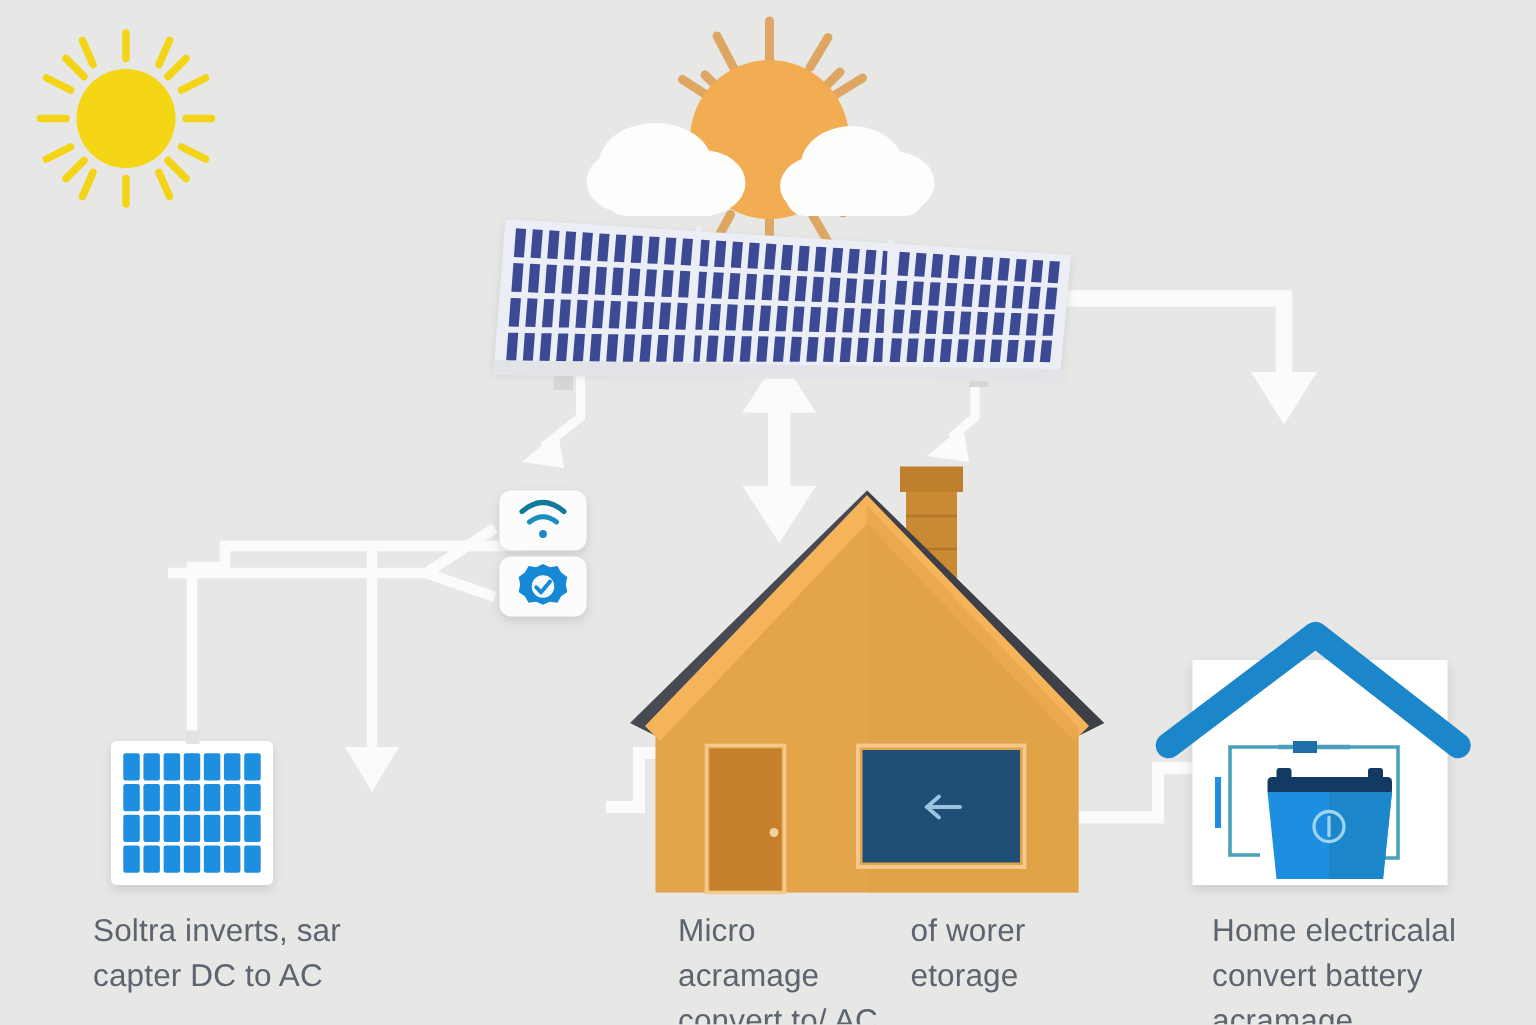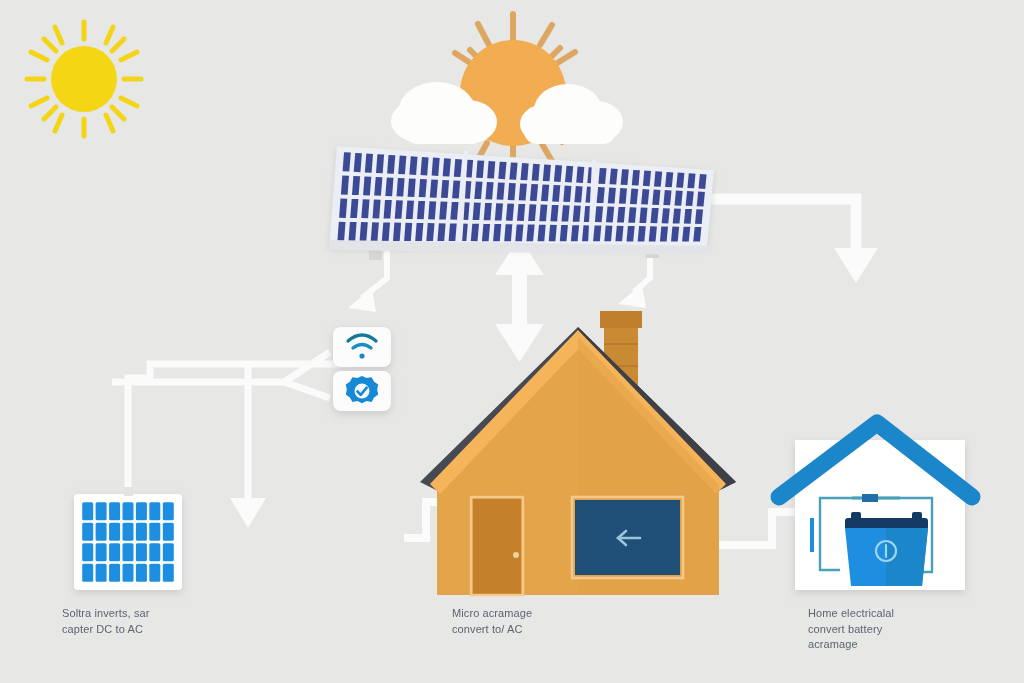--- a/index.html
+++ b/index.html
@@ -21,21 +21,21 @@
   #stage svg.layer {
     position: absolute;
     left: 0;
     top: 0;
     width: 1024px;
     height: 683px;
   }
   .caption {
     position: absolute;
     color: #5c6470;
-    font-size: 11px;
+    font-size: 21px;
     line-height: 1.42;
     font-family: "Liberation Sans", sans-serif;
     white-space: pre-line;
     letter-spacing: 0.1px;
   }
 </style>
 </head>
 <body>
 
 <div id="stage">
@@ -429,18 +429,20 @@
       <line x1="886" y1="545" x2="886" y2="557" stroke="#9fd4f0" stroke-width="2.2" stroke-linecap="round"></line>
     </g>
   </svg>
 
   <div class="caption" style="left:62px; top:606px; width:200px;">Soltra inverts, sar
 capter DC to AC</div>
 
   <div class="caption" style="left:452px; top:606px; width:150px;">Micro acramage
 convert to/ AC</div>
 
+  <div class="caption" style="left:607px; top:606px; width:120px;">of worer
+etorage</div>
 
   <div class="caption" style="left:808px; top:606px; width:180px;">Home electricalal
 convert battery
 acramage</div>
 
 </div>
 
 </body></html>

